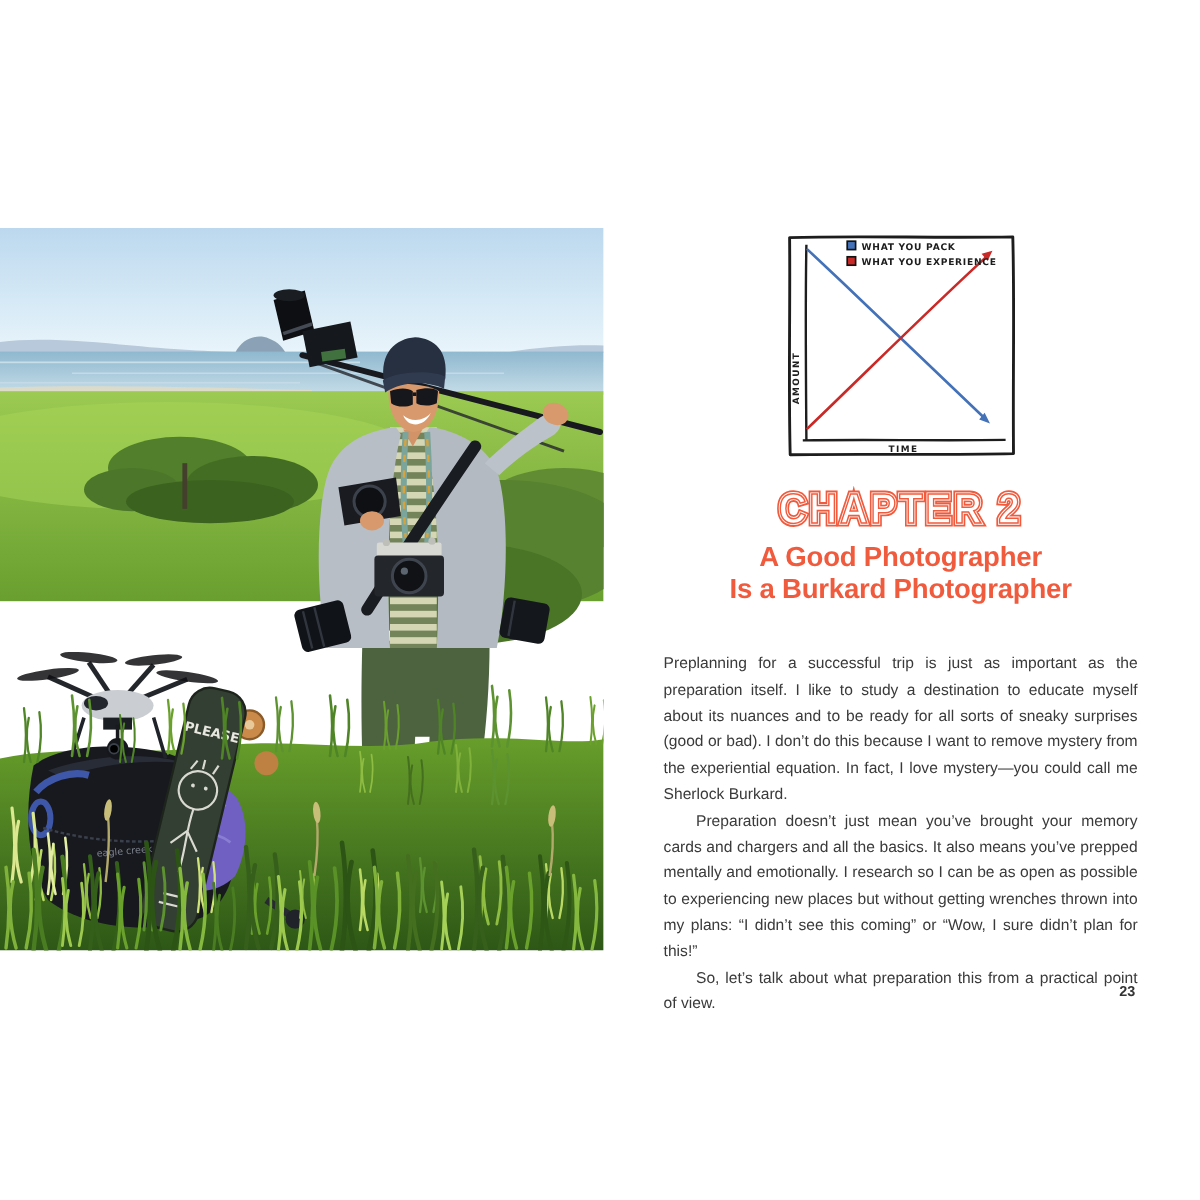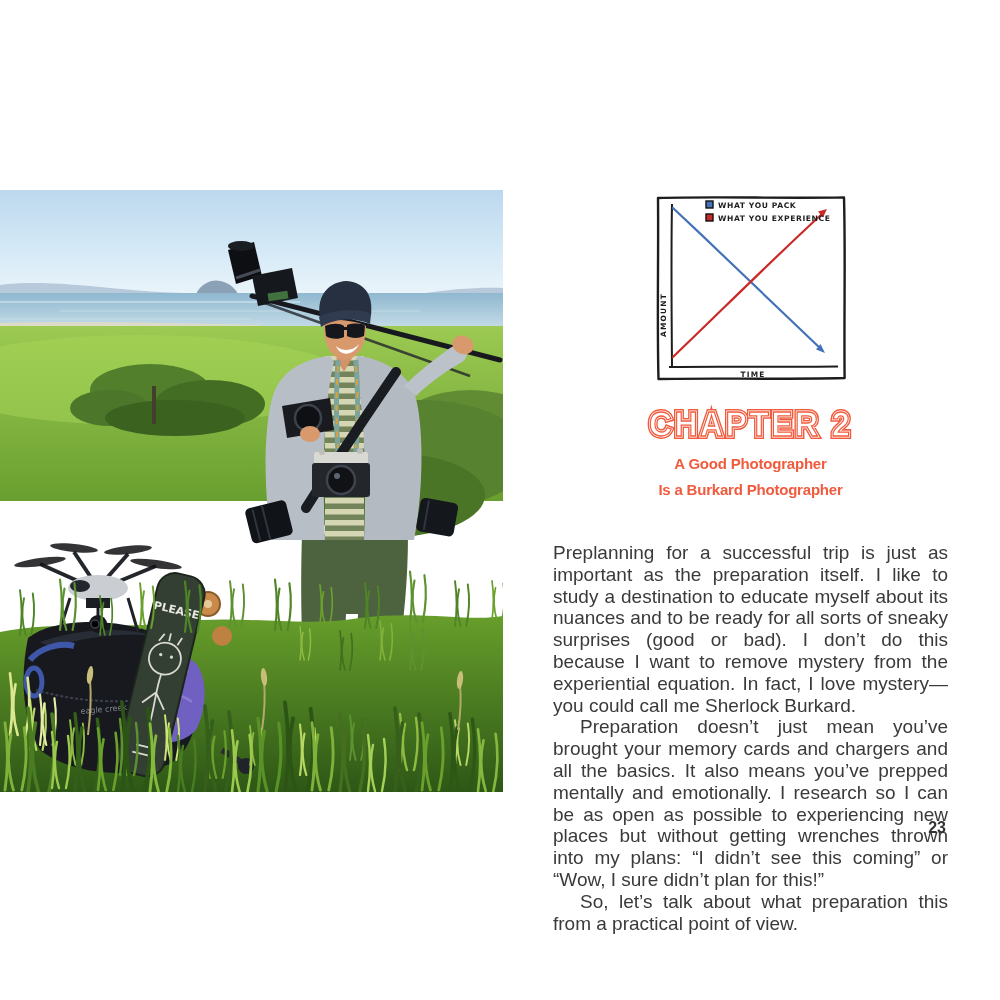--- a/index.html
+++ b/index.html
@@ -24,28 +24,28 @@
   .chart-fig text{font-family:"DejaVu Sans",sans-serif;font-weight:bold;fill:#1d1d1d;}
   .kicker{display:grid;justify-content:center;margin-top:21px;transform:scale(.97,1.06);}
   .kicker span{
     grid-area:1/1;text-align:center;font-size:33px;font-weight:700;
     letter-spacing:2.5px;line-height:40px;white-space:nowrap;
   }
   .k-a{-webkit-text-stroke:5.5px var(--accent,#f15b3d);color:var(--accent,#f15b3d);}
   .k-b{-webkit-text-stroke:2.6px #fff;color:#fff;}
   .k-c{-webkit-text-stroke:1.2px var(--accent,#f15b3d);color:transparent;}
   .subtitle{margin-top:7px;text-align:center;color:var(--accent,#f15b3d);
-    font-size:15px;font-weight:700;line-height:26px;letter-spacing:-.2px;}
-  .bodycopy{margin-top:39px;color:var(--body-text,#3a3a3a);font-size:19px;
+    font-size:23px;font-weight:700;line-height:26px;letter-spacing:-.2px;}
+  .bodycopy{margin-top:39px;color:var(--body-text,#3a3a3a);font-size:13px;
     line-height:21.8px;text-align:justify;hyphens:auto;-webkit-hyphens:auto;}
   .bodycopy p{margin:0;text-indent:27px;}
   .bodycopy p:first-child{text-indent:0;}
   .bodycopy .it{}
   .pageno{position:absolute;left:553px;top:819px;width:393px;text-align:right;
-    font-size:16px;font-weight:700;color:#333;}
+    font-size:12px;font-weight:700;color:#333;}
 </style>
 </head>
 <body>
 
 <div class="spread">
 
   <div class="photo">
     <svg viewBox="0 0 503 602" preserveAspectRatio="none">
       <defs>
         <linearGradient id="skyG" x1="0" y1="0" x2="0" y2="1">

